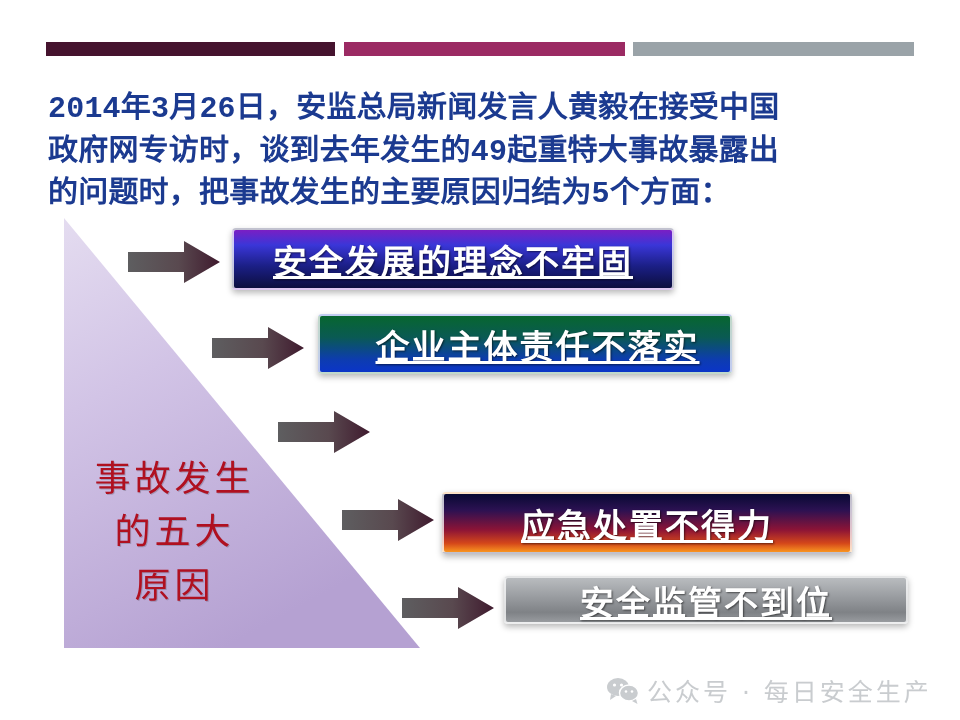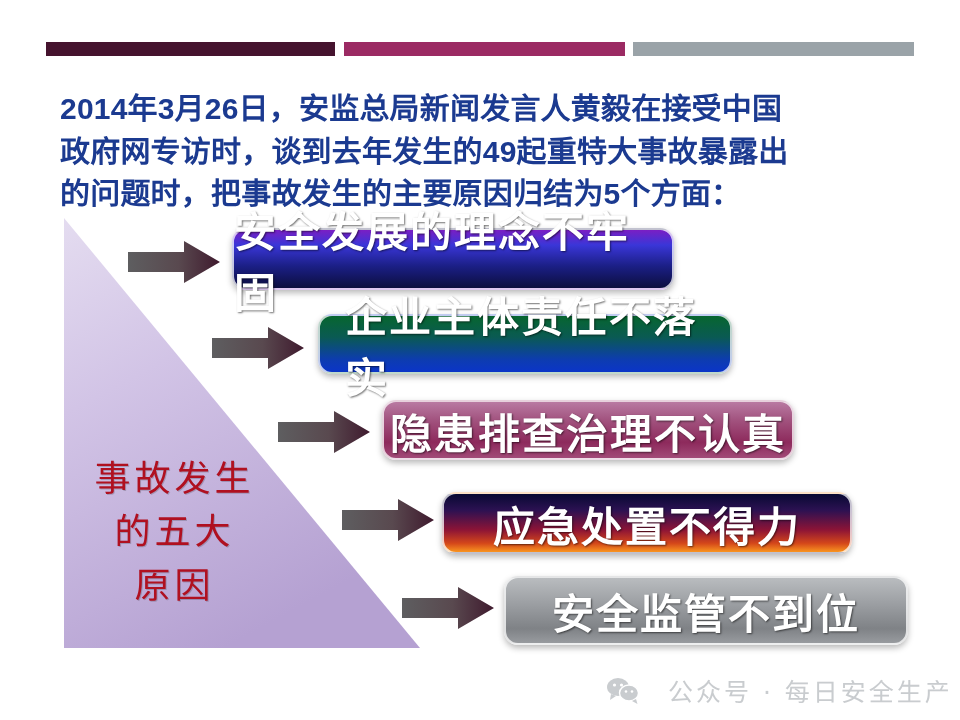--- a/index.html
+++ b/index.html
@@ -32,30 +32,30 @@
     top: 0;
     height: 14px;
   }
   .topbar.b1 { left: 46px;  width: 289px; background: #45132e; }
   .topbar.b2 { left: 344px; width: 281px; background: #9b2a63; }
   .topbar.b3 { left: 633px; width: 281px; background: #9aa3a8; }
 
   
   .headline {
     position: absolute;
-    left: 60px;
+    left: 48px;
     top: 88px;
     width: 800px;
     color: #1b3a90;
     font-size: 30px;
     font-weight: 700;
     line-height: 1.42;
     letter-spacing: 0.2px;
     white-space: pre-line;
-    font-family: Liberation Sans, sans-serif;
+    font-family: Liberation Mono, monospace;
   }
 
   
   .triangle-wrap {
     position: absolute;
     left: 62px;
     top: 216px;
     width: 360px;
     height: 434px;
   }
@@ -81,33 +81,34 @@
   .arrow {
     position: absolute;
     width: 92px;
     height: 44px;
   }
   .arrow svg { display: block; }
 
   
   .reason-box {
     position: absolute;
-    border-radius: 14px;
+    border-radius: 4px;
     display: flex;
     align-items: center;
     justify-content: center;
     box-sizing: border-box;
     color: #ffffff;
-    font-size: 42px;
+    font-size: 34px;
     font-weight: 700;
     letter-spacing: 2px;
     text-shadow: 1px 1px 2px rgba(0,0,0,0.55);
     font-family: "DejaVu Sans", "Liberation Sans", sans-serif;
     box-shadow: 0 3px 6px rgba(0,0,0,0.28);
     border: 2px solid rgba(255,255,255,0.75);
+    text-decoration: underline;
   }
 
   .box1 {
     left: 232px; top: 228px; width: 442px; height: 62px;
     background: linear-gradient(to bottom, #7a1fc4 0%, #3a36d8 26%, #1b1f86 62%, #0c0e3f 100%);
   }
   .box2 {
     left: 318px; top: 314px; width: 414px; height: 60px;
     background: linear-gradient(to bottom, #07662f 0%, #0a5a53 38%, #0d3cb0 78%, #0b35c8 100%);
     padding-left: 25px;
@@ -115,32 +116,32 @@
   .box3 {
     left: 382px; top: 400px; width: 412px; height: 60px;
     background: linear-gradient(to bottom, #b97aa2 0%, #a2537f 32%, #8d2a5c 72%, #a24a78 100%);
   }
   .box4 {
     left: 442px; top: 486px; width: 410px; height: 62px;
     background: linear-gradient(to bottom, #080a33 0%, #2c1152 28%, #8d1436 62%, #d4471a 85%, #f99520 100%);
     margin-top: 6px;
   }
   .box5 {
-    left: 504px; top: 576px; width: 404px; height: 69px;
+    left: 504px; top: 576px; width: 404px; height: 48px;
     background: linear-gradient(to bottom, #b9bcbf 0%, #9a9da1 42%, #7f8286 78%, #989b9f 100%);
   }
 
   
   .watermark {
     position: absolute;
     left: 606px;
     top: 672px;
     display: flex;
     align-items: center;
-    gap: 28px;
+    gap: 7px;
     color: #c9cccf;
     font-size: 25px;
     font-weight: 500;
     letter-spacing: 3px;
     font-family: "DejaVu Sans", "Liberation Sans", sans-serif;
   }
   .wechat-icon { width: 34px; height: 28px; display: block; }
 </style>
 </head>
 <body>
@@ -236,21 +237,20 @@
         </linearGradient>
       </defs>
       <polygon points="0,12 56,12 56,1 92,22 56,43 56,32 0,32" fill="url(#arrGrad5)"></polygon>
     </svg>
   </div>
 
   <div class="reason-box box1">安全发展的理念不牢固</div>
 
   <div class="reason-box box2">企业主体责任不落实</div>
 
-  <div class="reason-box box3">隐患排查治理不认真</div>
 
   <div class="reason-box box4">应急处置不得力</div>
 
   <div class="reason-box box5">安全监管不到位</div>
 
   <div class="watermark">
     <span>
       <svg class="wechat-icon" viewBox="0 0 34 28" xmlns="http://www.w3.org/2000/svg">
         <ellipse cx="12" cy="11" rx="11" ry="9" fill="#c9cccf"></ellipse>
         <polygon points="5,18 4,24 10,20" fill="#c9cccf"></polygon>

